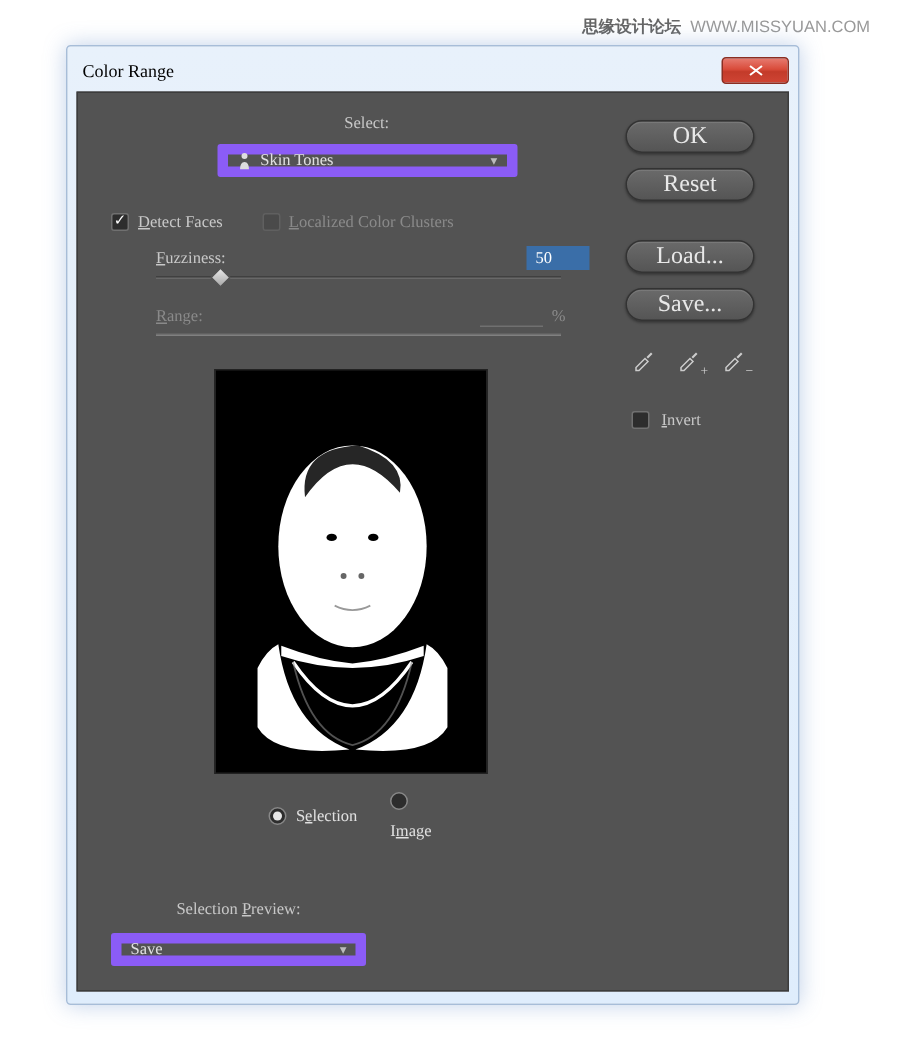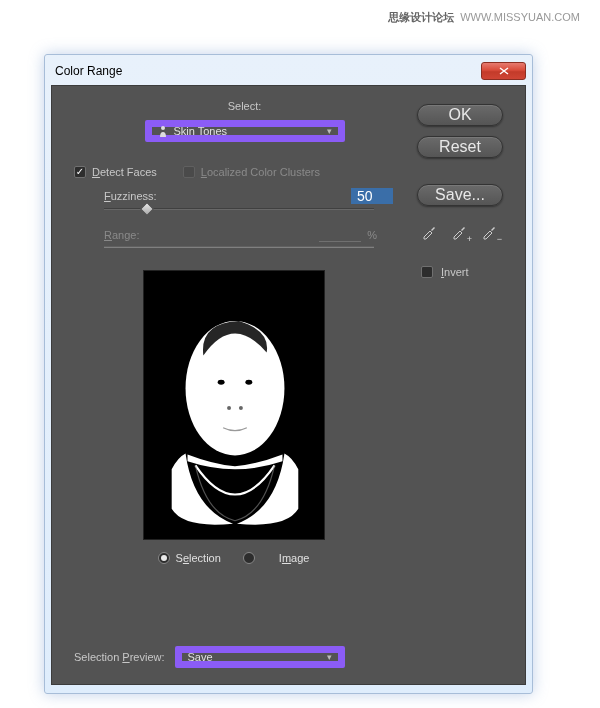--- a/index.html
+++ b/index.html
@@ -10,27 +10,28 @@
     background: #ffffff;
     position: relative;
   }
   .watermark {
     position: absolute; top: 10px; right: 20px;
     font-size: 11px; color: #999;
   }
   .watermark .cn { color: #666; font-weight: bold; margin-right: 6px; }
   .window-outer {
     position: absolute;
-    left: 44px; top: 54px;
+    left: 44px; top: 30px;
     width: 489px; height: 640px;
     border: 1px solid #a7bdd8;
     border-radius: 3px;
     background: linear-gradient(to bottom, #e8f1fb 0, #dfedfc 100%);
     box-shadow: 0 0 15px rgba(100,140,200,0.4);
     padding: 6px;
+    font-family: Liberation Serif, serif;
   }
   .titlebar {
     display: flex; align-items: center; justify-content: space-between;
     height: 20px; margin-bottom: 4px;
   }
   .titlebar .title { font-size: 12px; color: #000; padding-left: 4px; }
   .close-btn {
     width: 45px; height: 18px;
     background: linear-gradient(to bottom, #e67a6f 0, #d94b3a 45%, #c33b2a 55%, #cf4434 100%);
     border: 1px solid #8b2e22; border-radius: 3px;
@@ -58,21 +59,21 @@
   }
   .select-box .sel-left { display:flex; align-items:center; gap:6px; }
   .person-ico { width:10px; display:inline-flex; justify-content:center; }
   .chev { font-size:9px; color:#bbb; }
   .check-row { display:flex; align-items:center; gap:6px; margin-left:6px; margin-bottom:10px;margin-top:24px;}
   .check { width:12px; height:12px; background:#2d2d2d; border:1px solid #707070; display:flex; align-items:center; justify-content:center; border-radius:2px;}
   .check.checked::after { content:"✓"; font-size:10px; color:#fff; line-height:1;}
   .check-dis { width:12px; height:12px; background:#4a4a4a; border:1px solid #606060; border-radius:2px;}
   .disabled-txt { color:#8a8a8a; }
   .fuzz-row { display:flex; align-items:center; justify-content:space-between; margin:0 6px 4px 36px; }
-  .fuzz-val { background:#3a6ea8; color:#fff; padding:1px 6px; width:42px; text-align:left; font-size:14px; height:16px; line-height:14px;}
+  .fuzz-val { background:#3a6ea8; color:#fff; padding:1px 6px; width:42px; text-align:left; font-size:11px; height:16px; line-height:14px;}
   .slider-track {
     margin:4px 6px 18px 36px; height:2px;
     background:#404040; border-bottom:1px solid #686868;
     position:relative; width: 270px;
   }
   .slider-thumb {
     position:absolute; top:-4px; width:10px; height:10px;
     transform: translateX(-50%) rotate(45deg);
     background: linear-gradient(135deg,#e8e8e8,#a8a8a8);
     border:1px solid #555;
@@ -86,21 +87,21 @@
   .preview {
     width:182px; height:270px; background:#000; margin:22px auto 12px auto;
     border:1px solid #222;
   }
   .preview svg { width:100%; height:100%; display:block; }
   .radio-row { display:flex; gap:22px; justify-content:center; align-items:center; margin-top:4px;}
   .radio { width:12px; height:12px; border-radius:50%; background:#2d2d2d; border:1px solid #888; display:flex; align-items:center; justify-content:center;}
   .radio.sel::after { content:""; width:6px; height:6px; background:#e8e8e8; border-radius:50%; }
   .radio-lbl { color:#e0e0e0; }
   .sel-preview-row {
-    position:absolute; left:22px; bottom:16px; display:flex; align-items:center; gap:10px;
+    position:absolute; left:22px; bottom:16px; display:flex; align-items:center; gap:10px;flex-direction:column;
   }
   .btn {
     height:22px; width:86px; border:1px solid #333; border-radius:11px;
     background: linear-gradient(to bottom,#6a6a6a,#555);
     color:#e8e8e8; display:flex; align-items:center; justify-content:center;
     font-size:16px; box-shadow: 0 1px 0 rgba(255,255,255,0.1) inset, 0 1px 2px rgba(0,0,0,0.4);
   }
   .eyedrop-row { display:flex; gap:10px; margin-top:6px; justify-content:flex-start; padding-left:2px;}
   .eyedrop { width:20px; height:20px; display:flex; align-items:center; justify-content:center; color:#d8d8d8; position:relative; }
   .eyedrop svg { width:16px; height:16px; }
@@ -185,32 +186,33 @@
           <path d="M52 196 Q63 245 92 252 Q121 245 132 196" stroke="#888" stroke-width="1.2" fill="none" opacity="0.6"></path>
           <path d="M44 185 Q70 195 92 197 Q114 195 140 185 L140 192 Q92 208 44 192 Z" fill="#fff"></path>
         </svg>
       </div>
 
       <div class="radio-row">
         <span style="display:flex; gap:6px; align-items:center;">
           <span class="radio sel"></span>
           <span class="radio-lbl">S<span class="underline">e</span>lection</span>
         </span>
-        <span style="display:flex; gap:24px; align-items:flex-end;">
+        <span style="display:flex; gap:8px; align-items:flex-start;flex-direction:column;">
           <span class="radio"></span>
           <span class="radio-lbl">I<span class="underline">m</span>age</span>
         </span>
       </div>
 
     </div>
 
     <div class="right-col">
       <div class="btn">OK</div>
       <div class="btn">Reset</div>
       <div style="height:6px;"></div>
+      <div class="btn">Load...</div>
       <div class="btn">Save...</div>
 
       <div class="eyedrop-row">
         <div class="eyedrop">
           <svg viewBox="0 0 16 16">
               <path d="M3 13 L9 7 L11 9 L5 15 L3 15 Z" fill="none" stroke="#ccc"></path>
               <path d="M10 6 L13 3 L14 4 L11 7 Z" fill="#ccc"></path>
             </svg>
         </div>
         <div class="eyedrop">

